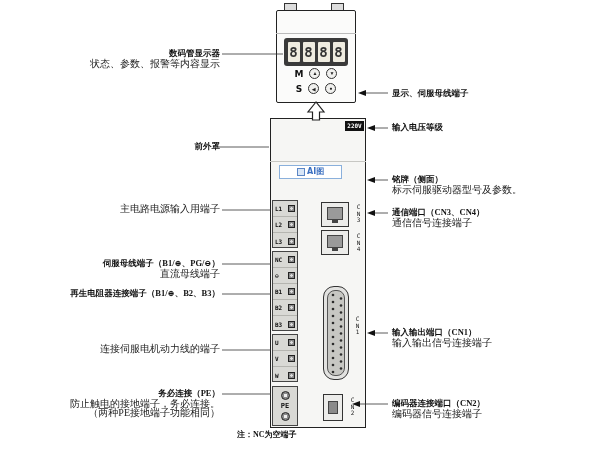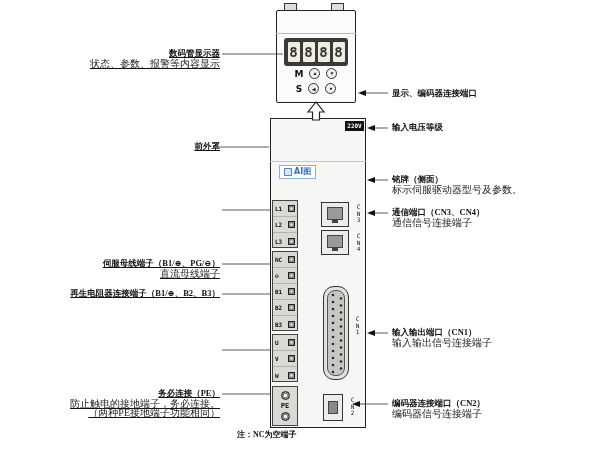--- a/index.html
+++ b/index.html
@@ -7,21 +7,21 @@
   body {
     position:relative; background:#ffffff; overflow:hidden;
     font-family:"Liberation Serif","DejaVu Serif",serif; color:#111;
   }
 
   
   .lbl { position:absolute; }
   .lbl .t { font-size:8.5px; font-weight:bold; line-height:11px; white-space:nowrap; }
   .lbl .d { font-size:10px; color:#222; line-height:9px; white-space:nowrap; }
   .lbl .d:empty { display:none; }
-  .lbl.left  { right:380px; text-align:right; max-width:218px;text-decoration:underline; }
+  .lbl.left  { right:380px; text-align:right; max-width:218px; }
   .lbl.right { left:392px;  text-align:left;  max-width:206px; }
 
   
   .clip { position:absolute; width:13px; height:8px; border:1px solid #333; background:#ddd; }
   .unit { position:absolute; left:276px; top:10px; width:80px; height:93px;
           border:1.3px solid #222; background:#fbfbfa; border-radius:2px; }
   .unitseam { position:absolute; left:276px; top:33px; width:80px; height:1px; background:#bbb; }
   .bezel { position:absolute; left:284px; top:38px; width:64px; height:28px; background:#3a3a3a;
            border-radius:3px; display:flex; align-items:center; justify-content:center; gap:3px; }
   .digit { width:12px; height:20px; background:#efece0; color:#333; text-align:center;
@@ -32,21 +32,21 @@
   .kbtn { width:11px; height:11px; border:1px solid #333; border-radius:50%; background:#f0f0ee;
           color:#222; font-size:5px; display:flex; align-items:center; justify-content:center; }
 
   
   .drive { position:absolute; left:270px; top:118px; width:96px; height:310px;
            border:1.4px solid #222; background:#f6f6f4; }
   .bodyseam { position:absolute; left:270px; top:161px; width:96px; height:1px; background:#c7c7c3; }
   .vbadge { position:absolute; left:345px; top:121px; width:19px; height:10px; background:#111;
             color:#fff; font:bold 6px/10px "DejaVu Sans Mono",monospace; text-align:center; }
   .aibadge { position:absolute; left:279px; top:165px; height:14px; border:1px solid #8ab0dc;
-             background:#fff; display:flex; align-items:center; gap:2px; padding:0 4px;
+             background:#fff; display:flex; align-items:center; gap:2px; padding:0 17px;
              font:bold 8px/12px "DejaVu Sans",sans-serif; color:#3a6fc0; }
   .aiicon { width:8px; height:8px; border:1px solid #5b86c5; background:#d8e6f7; display:inline-block; }
 
   
   .tgroup { position:absolute; left:272px; width:26px; background:#d9d9d5; border:1px solid #444; }
   .trow { height:16px; display:flex; align-items:center; justify-content:space-between;
           padding:0 2px; border-bottom:1px solid #b5b5b0; }
   .trow:last-child { border-bottom:none; }
   .tl { font:bold 6px/7px "DejaVu Sans Mono",monospace; color:#111; }
   .screw { width:7px; height:7px; border:1px solid #222;
@@ -211,38 +211,40 @@
 
 <div class="lbl left" style="top:48px">
   <div class="t">数码管显示器</div>
   <div class="d">状态、参数、报警等内容显示</div>
 </div>
 <div class="lbl left" style="top:141px">
   <div class="t">前外罩</div>
 
 </div>
 <div class="lbl left" style="top:204px">
+  <div class="d">主电路电源输入用端子</div>
 </div>
 <div class="lbl left" style="top:258px">
   <div class="t">伺服母线端子（B1/⊕、PG/⊖）</div>
   <div class="d">直流母线端子</div>
 </div>
 <div class="lbl left" style="top:288px">
   <div class="t">再生电阻器连接端子（B1/⊕、B2、B3）</div>
 </div>
 <div class="lbl left" style="top:344px">
+  <div class="d">连接伺服电机动力线的端子</div>
 </div>
 <div class="lbl left" style="top:388px">
   <div class="t">务必连接（PE）</div>
   <div class="d">防止触电的接地端子，务必连接。</div>
   <div class="d">（两种PE接地端子功能相同）</div>
 </div>
 
 <div class="lbl right" style="top:88px">
-  <div class="t">显示、编码器连接端口</div>
+  <div class="t">显示、伺服母线端子</div>
 
 </div>
 <div class="lbl right" style="top:122px">
   <div class="t">输入电压等级</div>
 
 </div>
 <div class="lbl right" style="top:174px">
   <div class="t">铭牌（侧面）</div>
   <div class="d">标示伺服驱动器型号及参数。</div>
 </div>

